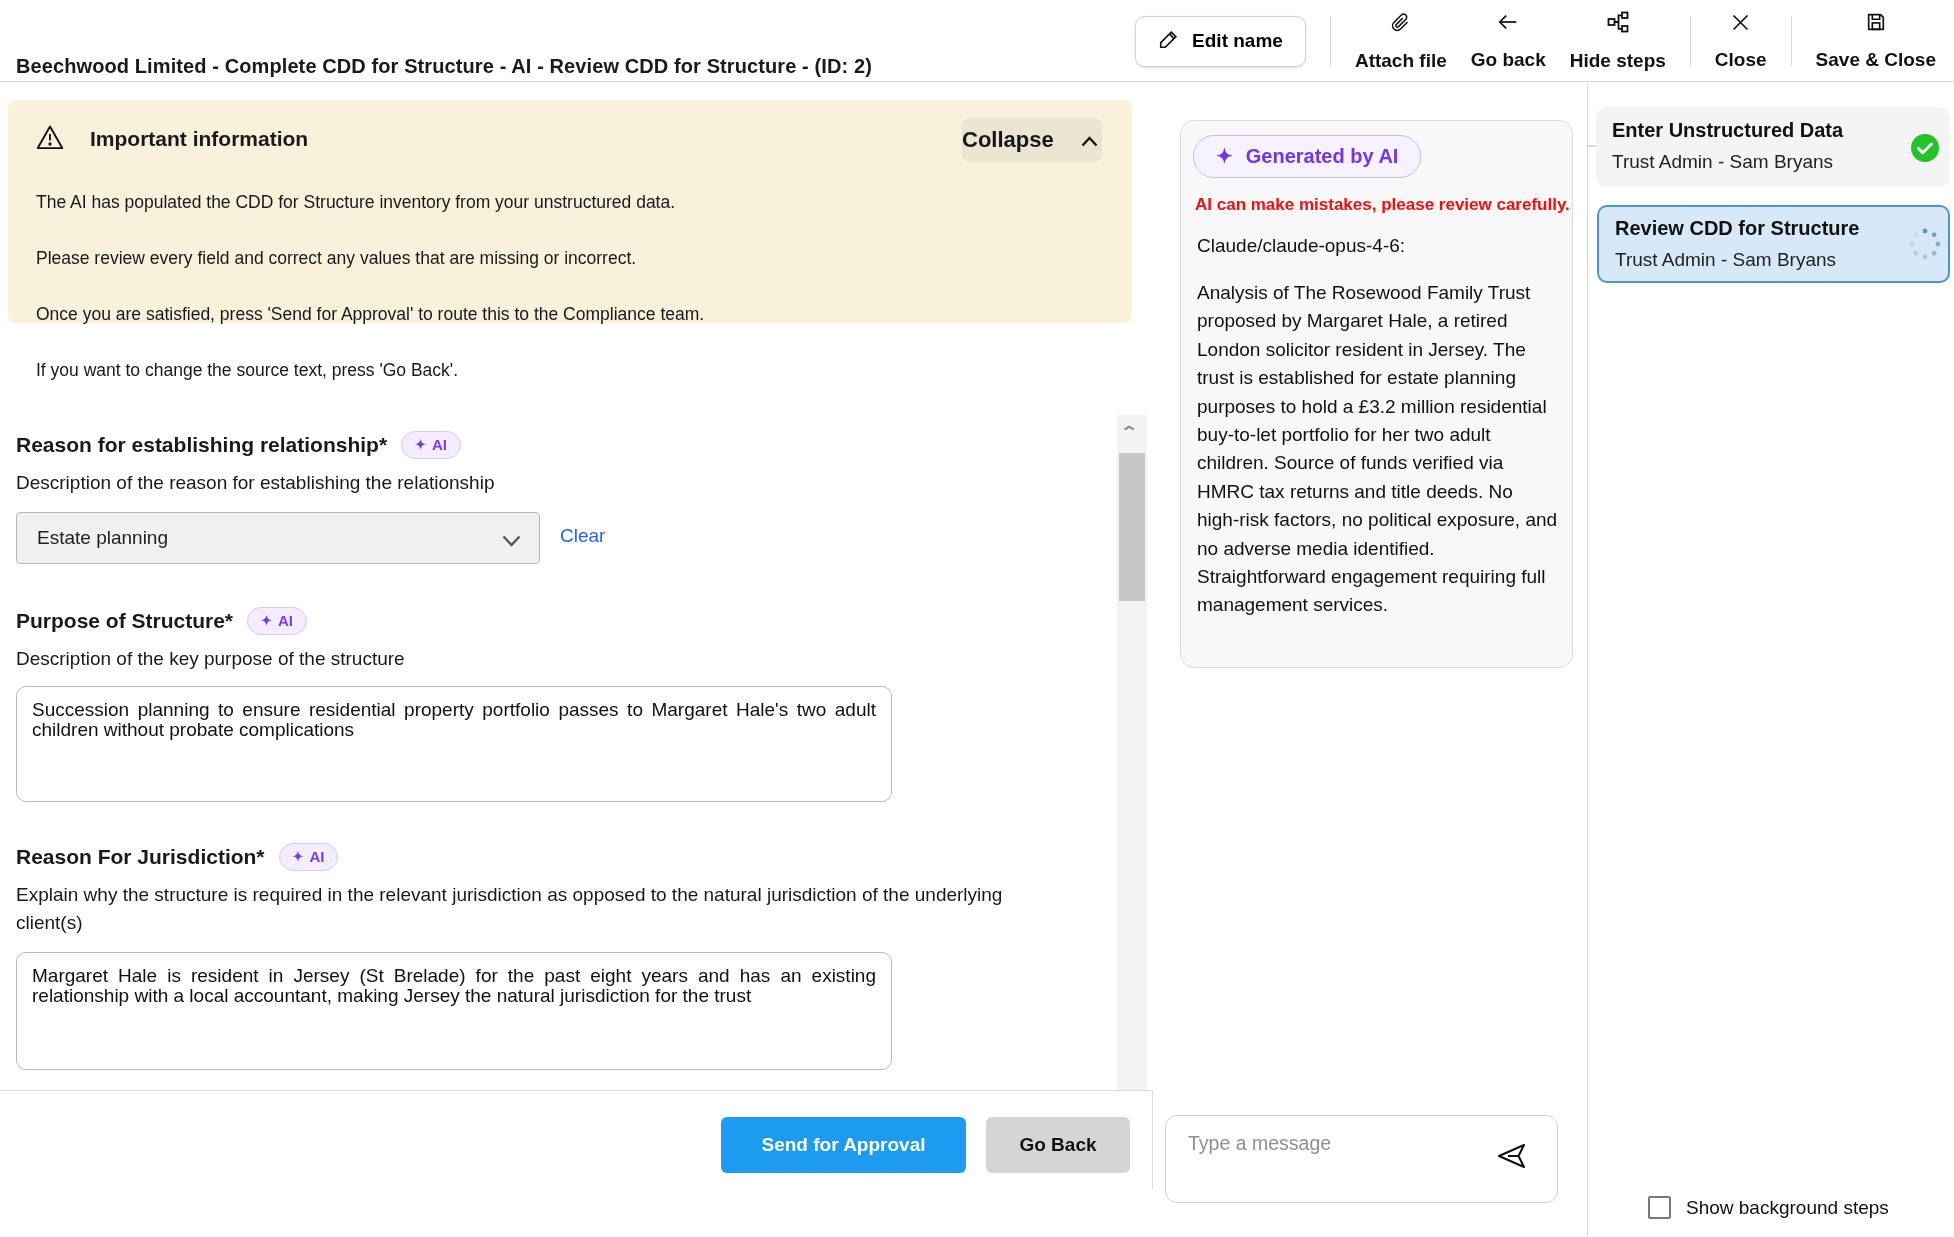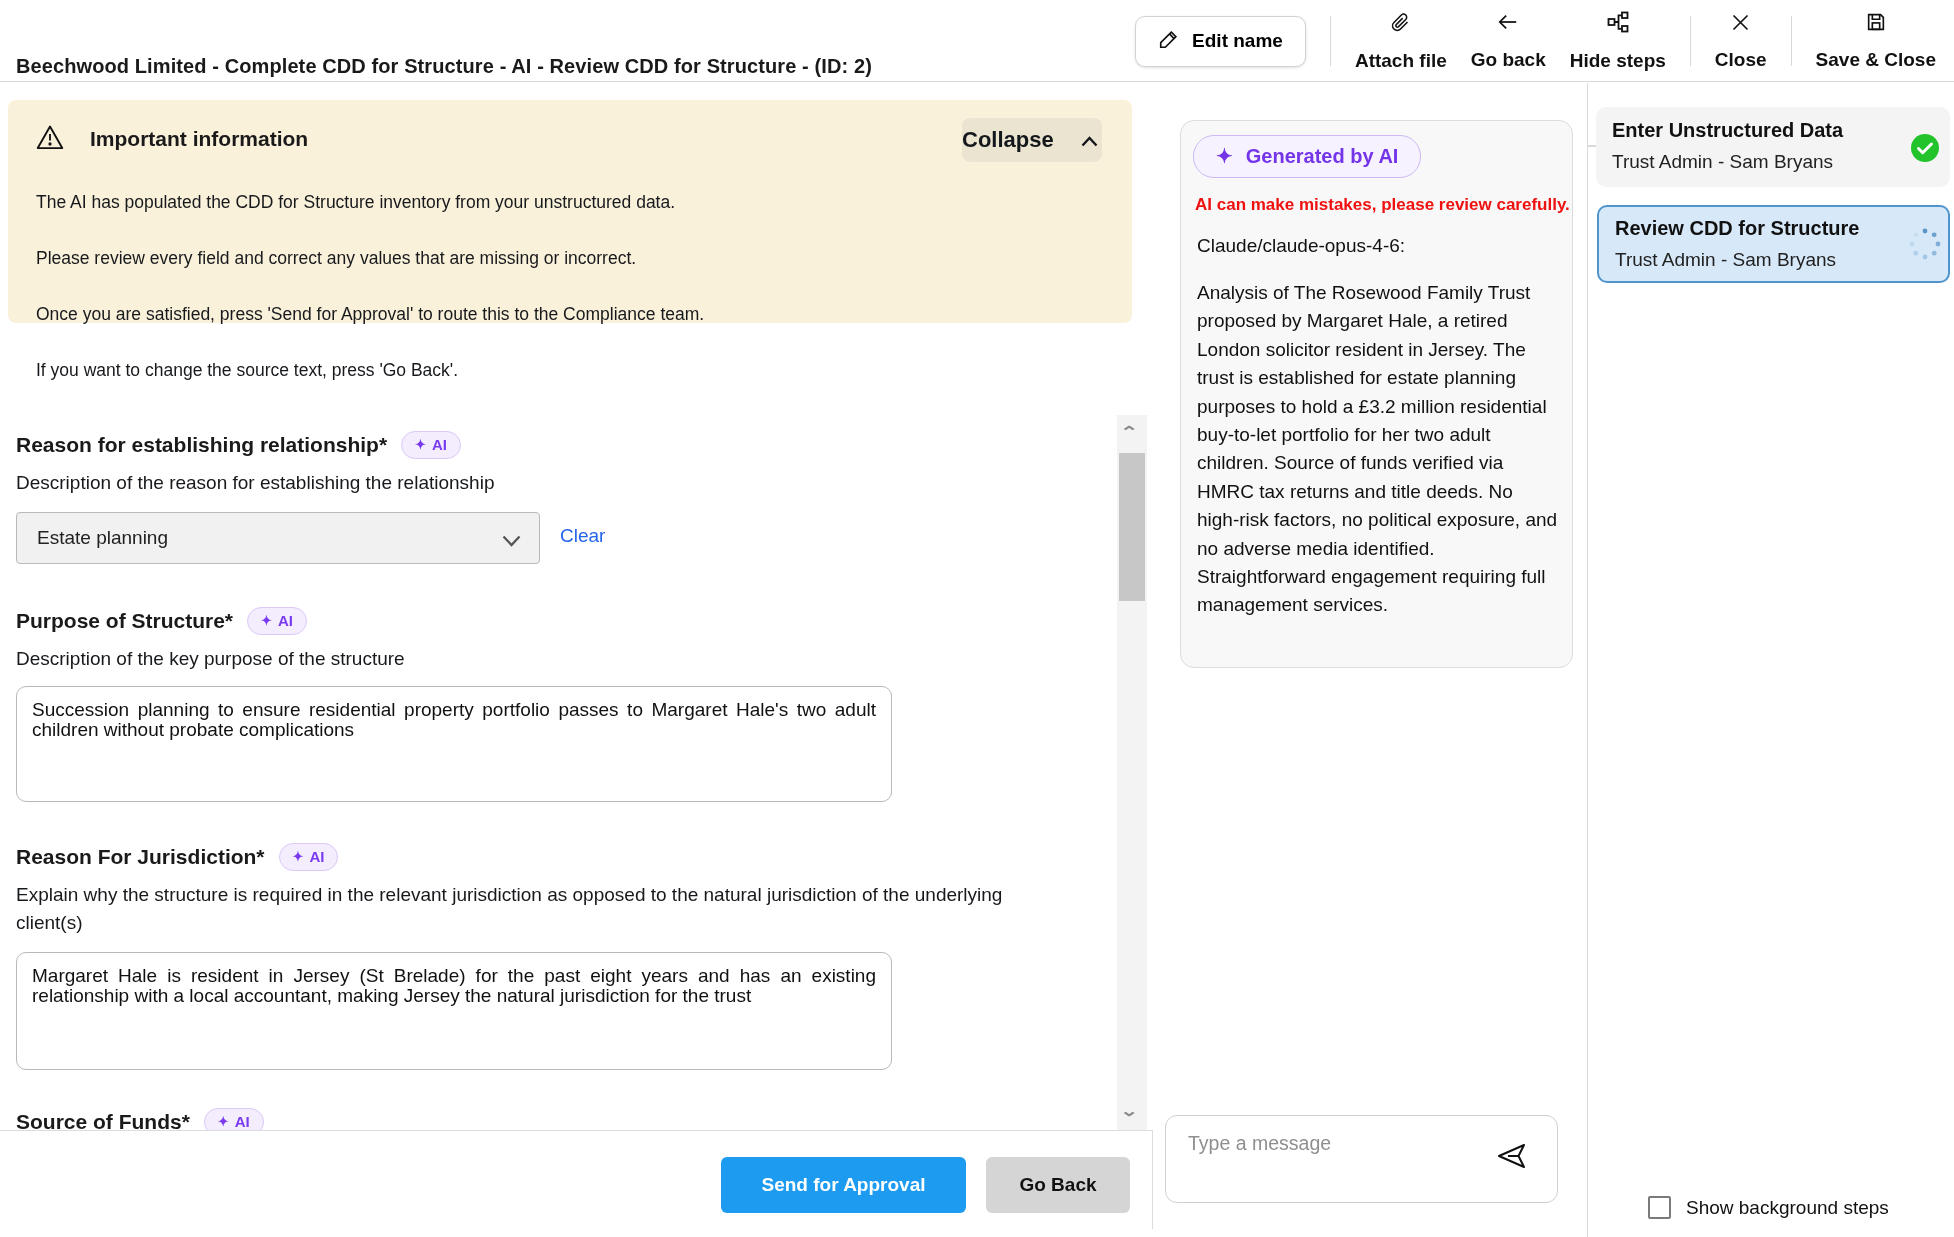--- a/index.html
+++ b/index.html
@@ -36,21 +36,21 @@
   .f-select .chev { position:absolute; right:18px; top:17px; }
   .clear-link { position:absolute; font-size:19px; color:#2463eb; cursor:pointer; text-decoration:none; }
   .f-textarea { position:absolute; left:16px; width:876px; background:#fff; border:1px solid #b9b9b9; border-radius:10px; padding:13px 15px; font-size:19px; line-height:20px; text-align:justify; color:#111; overflow:hidden; }
 
   
   .scrollbar { position:absolute; left:1117px; top:332px; width:30px; height:715px; background:#f3f3f3; }
   .sb-thumb { position:absolute; left:2px; top:38px; width:26px; height:148px; background:#c7c7c7; }
   .sb-chev { position:absolute; left:6px; color:#8a8a8a; font-size:15px; font-weight:700; transform:scaleX(1.5); }
 
   
-  .actionbar { position:absolute; left:0; top:1047px; width:1153px; height:99px; background:#fff; border-top:1px solid #dcdcdc; border-right:1px solid #dcdcdc; }
+  .actionbar { position:absolute; left:0; top:1007px; width:1153px; height:99px; background:#fff; border-top:1px solid #dcdcdc; border-right:1px solid #dcdcdc; }
   .btn-primary { position:absolute; left:721px; top:26px; width:245px; height:56px; background:#1d9bf0; color:#fff; border:none; border-radius:6px; font-family:inherit; font-size:19px; font-weight:700; cursor:pointer; }
   .btn-secondary { position:absolute; left:986px; top:26px; width:144px; height:56px; background:#d5d5d5; color:#111; border:none; border-radius:6px; font-family:inherit; font-size:19px; font-weight:700; cursor:pointer; }
 
   
   .chat-bubble { position:absolute; left:1180px; top:120px; width:393px; height:548px; background:#f8f8f8; border:1.5px solid #dcdcdc; border-radius:14px; }
   .genai-pill { position:absolute; left:12px; top:14px; display:inline-flex; align-items:center; gap:13px; background:#f7f2ff; border:1.5px solid #cdb9f4; border-radius:21px; padding:8px 22px 9px; font-size:20px; font-weight:700; color:#7434e8; }
   .chat-warning { position:absolute; left:14px; top:74px; font-size:17px; font-weight:700; color:#ef1010; white-space:nowrap; }
   .chat-model { position:absolute; left:16px; top:114px; font-size:19px; color:#111; }
   .chat-analysis { position:absolute; left:16px; top:158px; width:362px; font-size:19px; line-height:28.4px; color:#111; }
 

